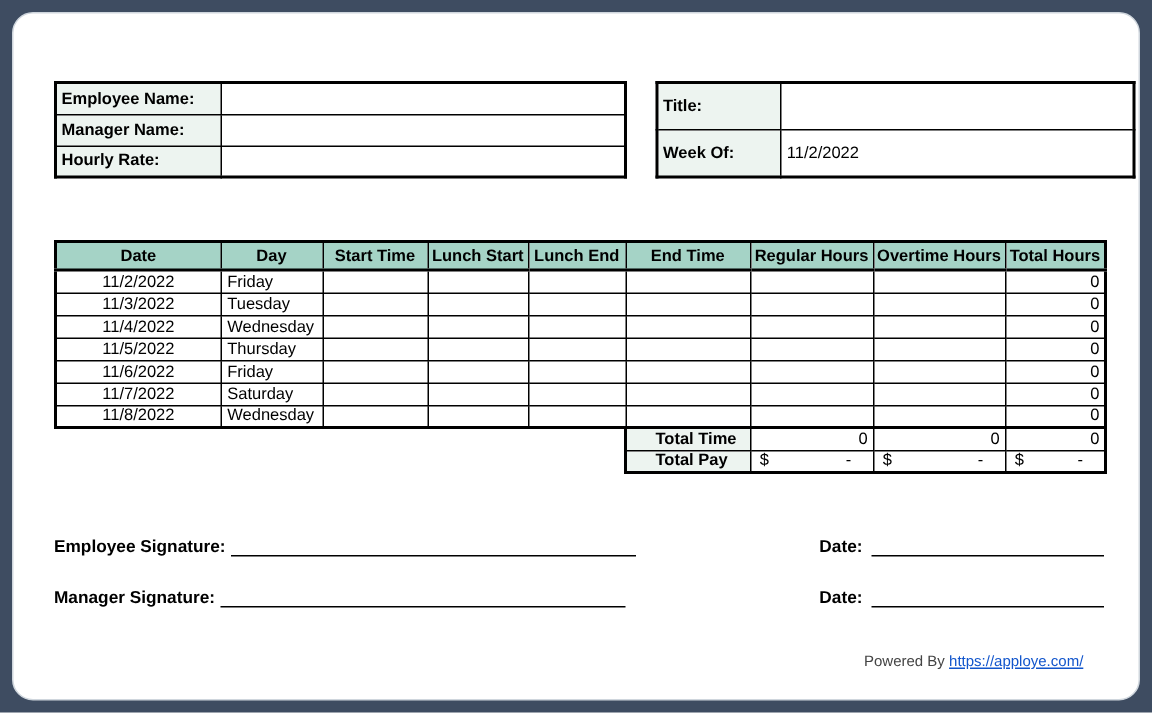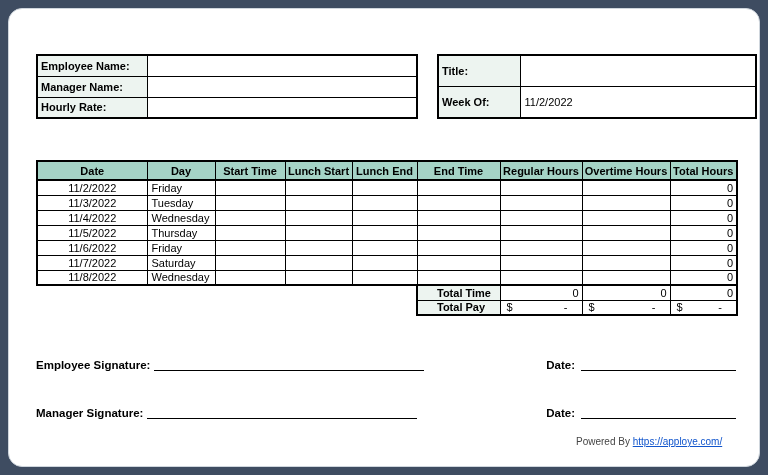--- a/index.html
+++ b/index.html
@@ -39,21 +39,21 @@
   .totals td.num{text-align:right;padding-right:3px;}
   .totals td.pay div{display:flex;justify-content:space-between;padding:0 14px 0 6px;}
   
   .sig-row{position:absolute;left:27px;width:700px;height:16px;display:flex;align-items:flex-end;font-size:11.5px;}
   .sig-row .lbl{font-weight:bold;white-space:nowrap;}
   .sig-line{border-bottom:1.5px solid #000;height:14px;}
   .sig-line.long{width:270px;margin-left:4px;}
   .sig-line.short{width:155px;margin-left:6px;}
   .sig-spacer{flex:1;}
   .sig-emp{top:346px;}
-  .sig-mgr{top:394px;}
+  .sig-mgr{top:380px;}
   
   .footer{position:absolute;left:567px;top:427px;font-size:10px;color:#444;white-space:nowrap;}
   .footer a{color:var(--link,#1155cc);text-decoration:underline;cursor:pointer;}
 </style>
 </head>
 <body>
 
 <div class="frame">
   <div class="card">
 

